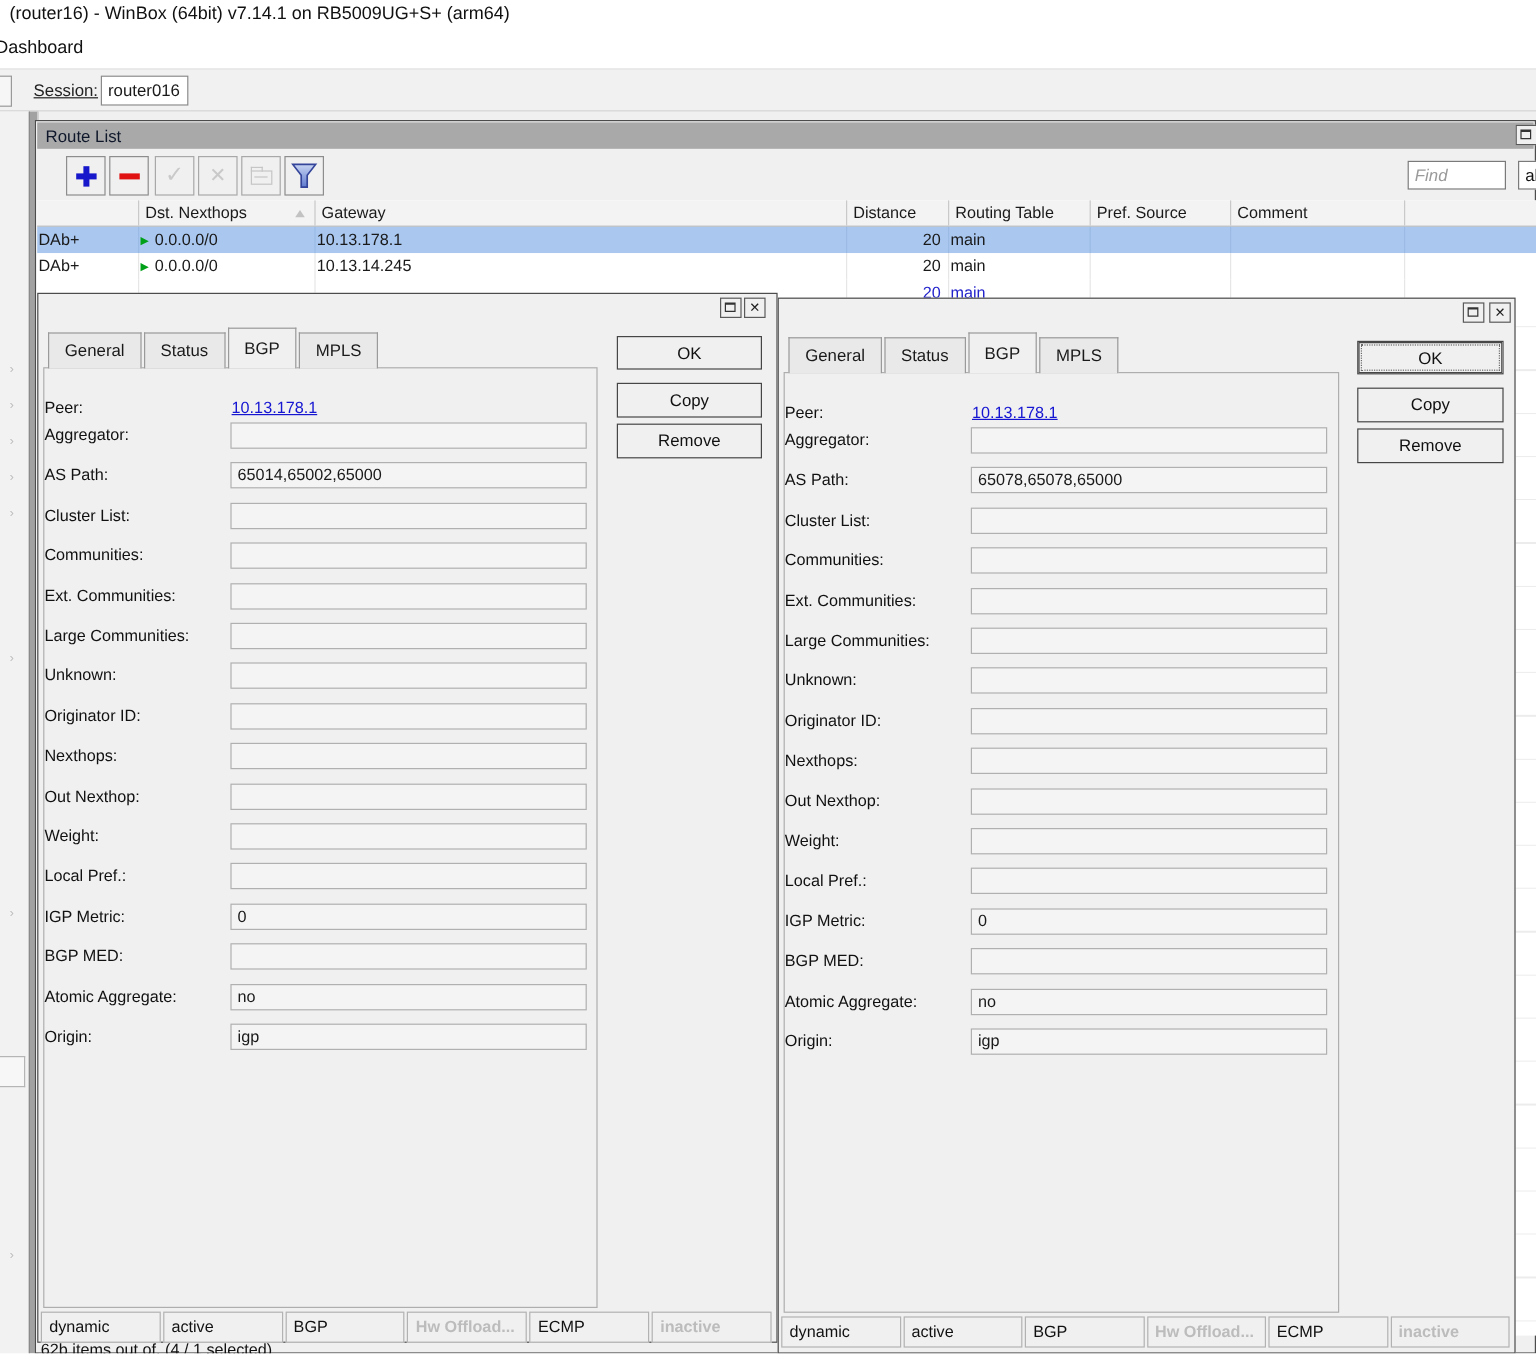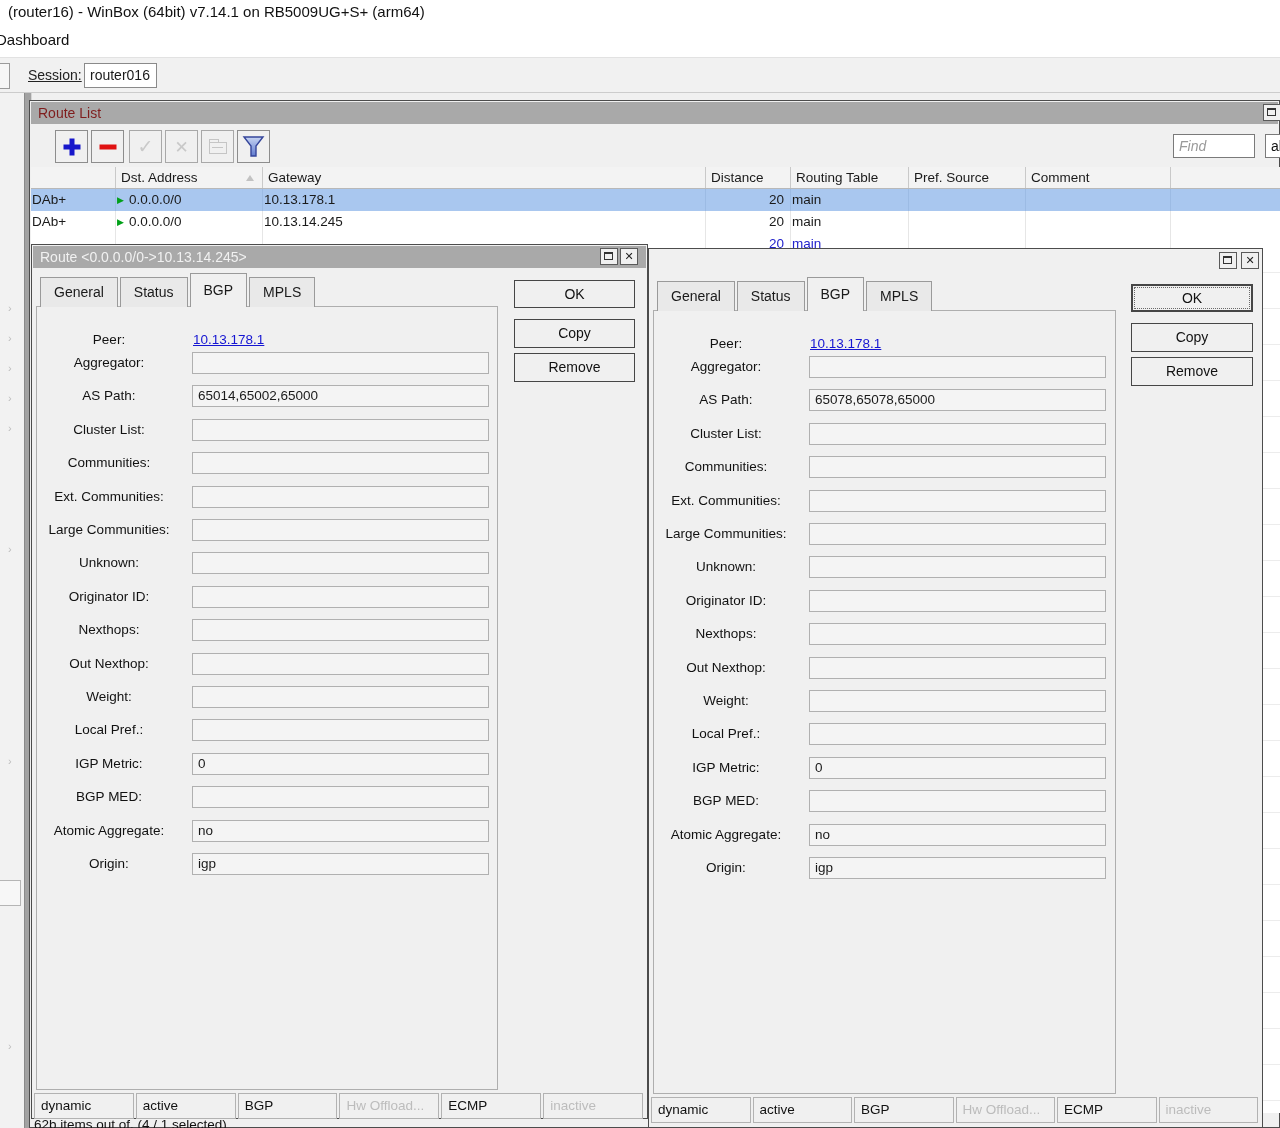--- a/index.html
+++ b/index.html
@@ -24,21 +24,21 @@
   
   .titlebar { position:absolute; left:1px; top:1px; right:1px; height:22px; color:#f1f1f1; font-size:14px; line-height:22px; padding-left:7px; white-space:nowrap; overflow:hidden; }
   .tb-inactive { background:var(--inactive-titlebar); }
   .tb-active   { background:var(--accent-titlebar); }
   .winbtn { position:absolute; top:3px; width:18px; height:17px; background:#f0f0f0; border:1px solid #5a5a5a; }
   .winbtn .maxglyph { position:absolute; left:3px; top:3px; width:9px; height:8px; border:1px solid #333; border-top:2px solid #333; background:#f0f0f0; }
   .winbtn.close::before { content:"\2715"; position:absolute; left:0; right:0; top:1px; text-align:center; font-size:11px; font-weight:bold; color:#222; }
 
   
   #route-list { position:absolute; left:29px; top:100px; width:1251px; height:1028px; background:#f0f0f0; border:1px solid #4c4c4c; }
-  #route-list .titlebar { color:#7f1d1d; }
+  #route-list .titlebar { color:#0f172a; }
   #rl-max { left:1233px; }
 
   .rl-toolbar { position:absolute; left:0; top:26px; right:0; height:38px;margin-left:24px; }
   .tool-btn { position:absolute; top:3px; width:33px; height:33px; background:#f0f0f0; border:1px solid #8d8d8d; }
   .tool-btn.disabled { border-color:#a8a8a8; }
   .icon-plus { position:absolute; inset:0; }
   .icon-plus::before, .icon-plus::after { content:""; position:absolute; background:var(--icon-add); left:50%; top:50%; }
   .icon-plus::before { width:17px; height:5px; transform:translate(-50%,-50%); }
   .icon-plus::after  { width:5px; height:17px; transform:translate(-50%,-50%); }
   .icon-minus { position:absolute; left:50%; top:50%; width:17px; height:5px; background:var(--icon-remove); transform:translate(-50%,-50%); }
@@ -82,34 +82,34 @@
   
   .dialog { position:absolute; background:#f0f0f0; border:1px solid #4c4c4c; }
   #dialog-0 { left:31px; top:244px; width:617px; height:875px; z-index:5; }
   #dialog-1 { left:648px; top:248px; width:615px; height:880px; z-index:6; }
   .tabs { position:absolute; left:8px; top:28px; height:34px; display:flex; align-items:flex-end; z-index:3; }
   .tab { height:30px; background:#e9e9e9; border:1px solid #9a9a9a; border-bottom:none; padding:0 13px; font-size:14px; line-height:29px; margin-right:2px; color:#1a1a1a; }
   .tab.active { height:34px; background:#f0f0f0; line-height:33px; position:relative; z-index:4; }
   .panel { position:absolute; left:4px; top:61px; width:462px; height:784px; border:1px solid #aeaeae; background:#f0f0f0; }
   #dialog-1 .panel { width:463px; }
   .peer-row { position:absolute; left:0; top:22px; height:22px; width:100%; font-size:13.5px; }
-  .flabel { position:absolute; left:0; width:150px; text-align:center; padding-right:6px; top:3px; font-size:13.5px; color:#111; display:block; white-space:nowrap; }
+  .flabel { position:absolute; left:0; width:150px; text-align:left; padding-right:6px; top:3px; font-size:13.5px; color:#111; display:block; white-space:nowrap; }
   .peer-link { position:absolute; left:156px; top:3px; font-size:13.5px; color:var(--link); text-decoration:underline; }
   .field-row { position:absolute; left:0; height:22px; width:100%; }
   .fbox { position:absolute; left:155px; top:0; width:297px; height:22px; background:#f4f4f4; border:1px solid #b0b0b0; font-size:13.5px; line-height:20px; padding-left:5px; white-space:nowrap; overflow:hidden; }
   .field-row .flabel { top:3px; }
 
   .side-buttons .btn { position:absolute; width:121px; height:28px; background:#f0f0f0; border:1px solid #464646; font-size:14px; text-align:center; line-height:26px; color:#111; }
   #dialog-1 .side-buttons .btn { width:122px; }
   .btn.focused::after { content:""; position:absolute; inset:2px; border:1px dotted #6a6a6a; }
   .btn.focused { border-width:1px; box-shadow:0 0 0 1px #464646 inset; }
 
   .flag-row { position:absolute; left:2px; top:848px; right:2px; display:flex; }
   .flag-cell { width:100px; height:26px; border:1px solid #b2b2b2; background:#f0f0f0; font-size:13.5px; line-height:24px; padding-left:6px; margin-right:2px; color:#111; white-space:nowrap; overflow:hidden; }
-  .flag-cell.muted { color:#bcbcbc; }
+  .flag-cell.muted { color:#bcbcbc;font-weight:bold; }
 </style>
 </head>
 <body>
 
 <div id="desktop">
 
   <div class="app-title">(router16) - WinBox (64bit) v7.14.1 on RB5009UG+S+ (arm64)</div>
   <div class="dashboard-label">Dashboard</div>
 
   <div class="session-bar">
@@ -162,21 +162,21 @@
           <path d="M6,6 L25,6 L18,15 L18,25 L13,25 L13,15 Z" fill="url(#fg)" stroke="#35459a" stroke-width="1.4"></path>
         </svg>
       </div>
       <input class="rl-find" placeholder="Find" style="">
       <div class="rl-filter">all</div>
     </div>
 
     <div class="rl-table">
       <div class="rl-header">
           <div></div>
-          <div>Dst. Address</div>
+          <div>Dst. Nexthops</div>
           <div>Gateway</div>
           <div>Distance</div>
           <div>Routing Table</div>
           <div>Pref. Source</div>
           <div>Comment</div>
           <div></div>
         </div>
       <div class="rl-rows">
           <div class="rl-row selected">
     <div>DAb+</div>
@@ -208,21 +208,20 @@
     <div></div>
     <div></div>
   </div>
         </div>
     </div>
 
     <div class="rl-status-text">62b items out of. (4 / 1 selected)</div>
   </div>
 
   <div class="dialog" id="dialog-0">
-    <div class="titlebar tb-inactive">Route &lt;0.0.0.0/0-&gt;10.13.14.245&gt;</div>
     <div class="winbtn" style="left:568px;">
         <span class="maxglyph"></span>
       </div>
     <div class="winbtn close" style="left:588px;"></div>
 
     <div class="tabs">
         <div class="tab">General</div>
         <div class="tab">Status</div>
         <div class="tab active">BGP</div>
         <div class="tab">MPLS</div>

